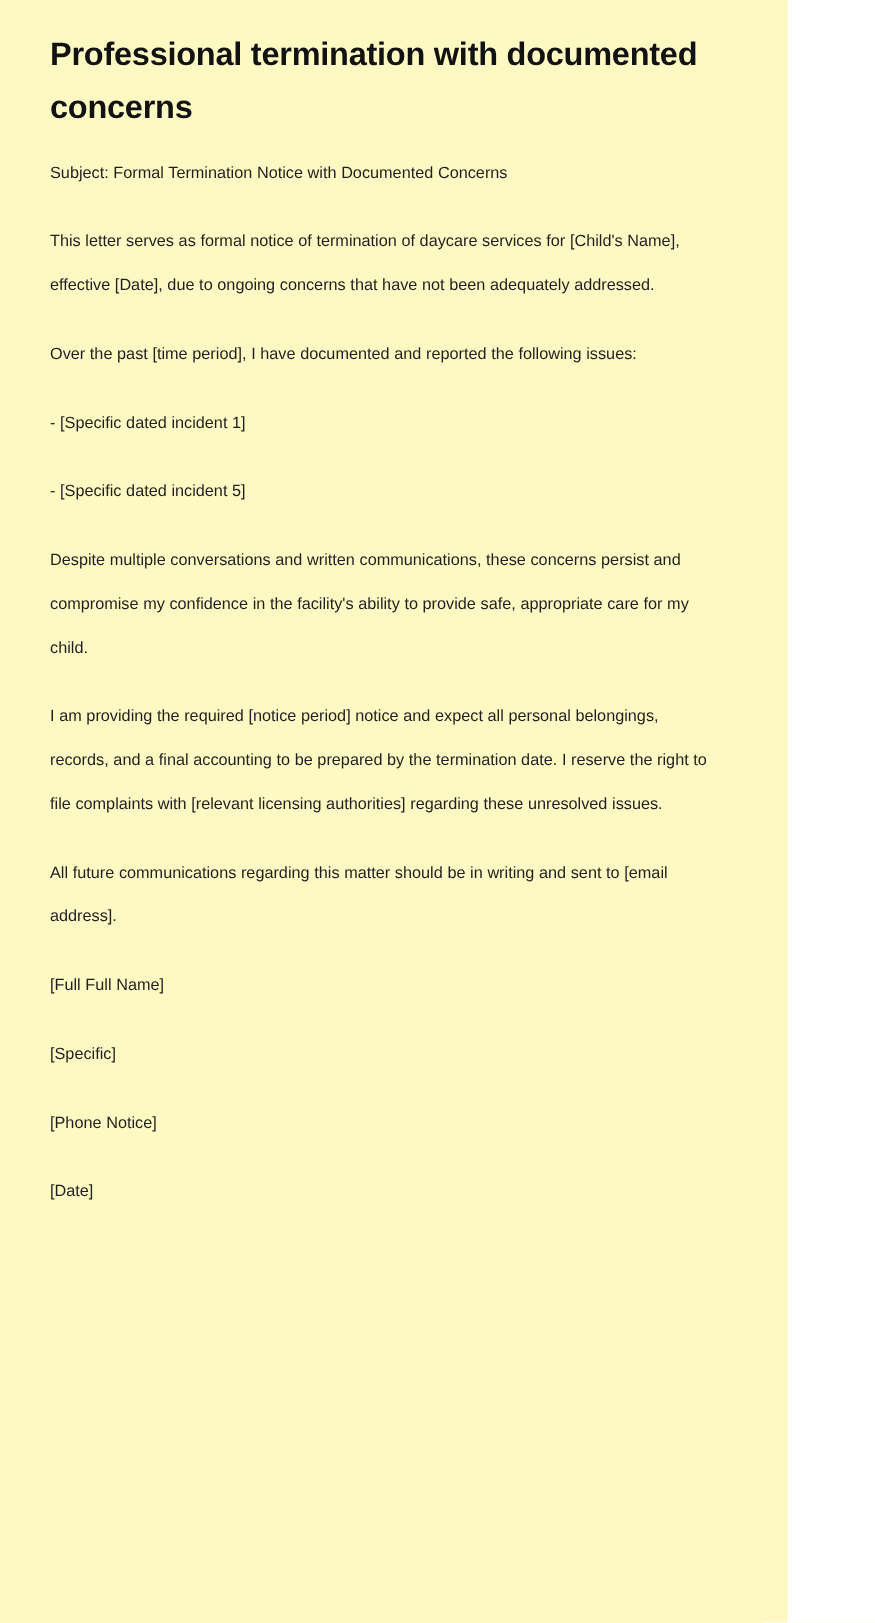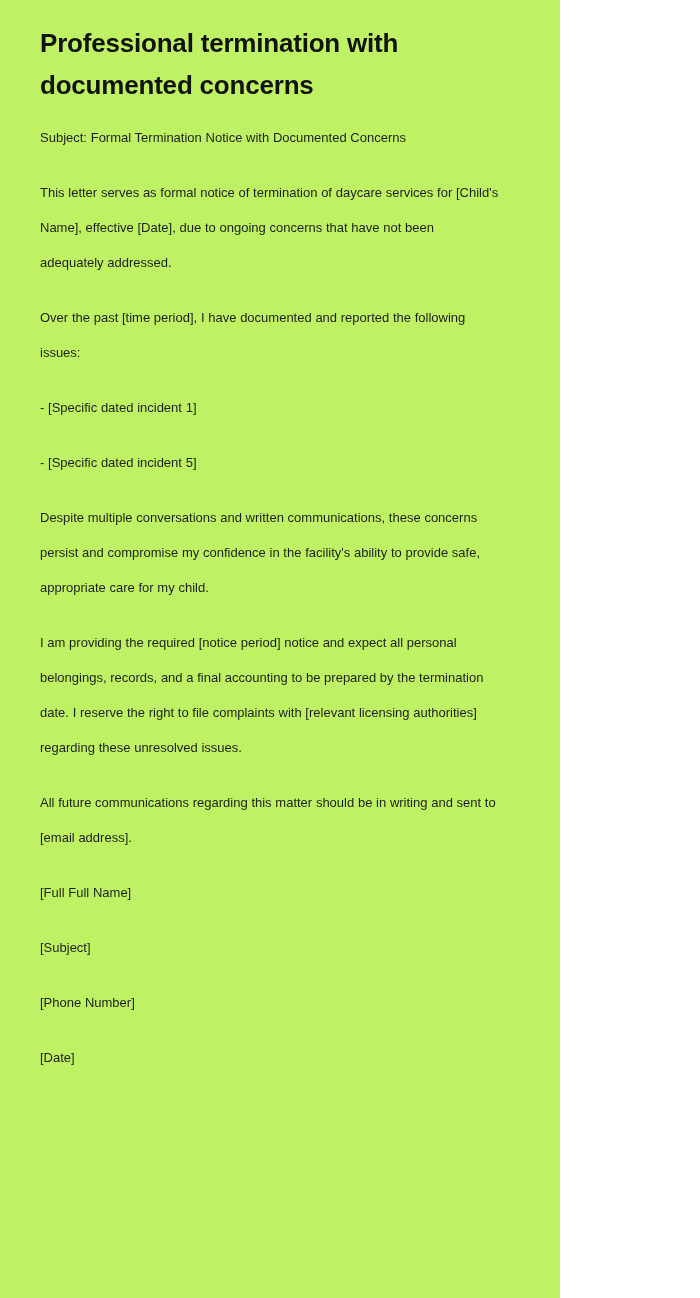--- a/index.html
+++ b/index.html
@@ -11,25 +11,25 @@
 
   body {
     width: 700px;
     min-height: 1298px;
     font-family: "Liberation Sans", sans-serif;
     color: #1f1f1f;
     -webkit-font-smoothing: antialiased;
   }
 
   .page {
-    width: 560px;
+    width: 630px;
     min-height: 1298px;
     box-sizing: border-box;
     padding: 0 60px 0 40px;
-    background: #bef264;
+    background: #fef9c3;
   }
 
   .doc-title {
     margin: 0;
     padding-top: 22px;
     font-size: 26px;
     line-height: 42px;
     font-weight: 700;
     letter-spacing: -0.2px;
     color: #121212;
@@ -76,18 +76,18 @@
   <div class="doc-body">
       <p class="para first-para">Subject: Formal Termination Notice with Documented Concerns</p>
       <p class="para">This letter serves as formal notice of termination of daycare services for [Child's Name], effective [Date], due to ongoing concerns that have not been adequately addressed.</p>
       <p class="para">Over the past [time period], I have documented and reported the following issues:</p>
       <p class="para list-line">- [Specific dated incident 1]</p>
       <p class="para list-line">- [Specific dated incident 5]</p>
       <p class="para">Despite multiple conversations and written communications, these concerns persist and compromise my confidence in the facility's ability to provide safe, appropriate care for my child.</p>
       <p class="para">I am providing the required [notice period] notice and expect all personal belongings, records, and a final accounting to be prepared by the termination date. I reserve the right to file complaints with [relevant licensing authorities] regarding these unresolved issues.</p>
       <p class="para">All future communications regarding this matter should be in writing and sent to [email address].</p>
       <p class="para sign-line">[Full Full Name]</p>
-      <p class="para sign-line">[Subject]</p>
-      <p class="para sign-line">[Phone Number]</p>
+      <p class="para sign-line">[Specific]</p>
+      <p class="para sign-line">[Phone Notice]</p>
       <p class="para sign-line">[Date]</p>
     </div>
 
 </div>
 
 </body></html>

